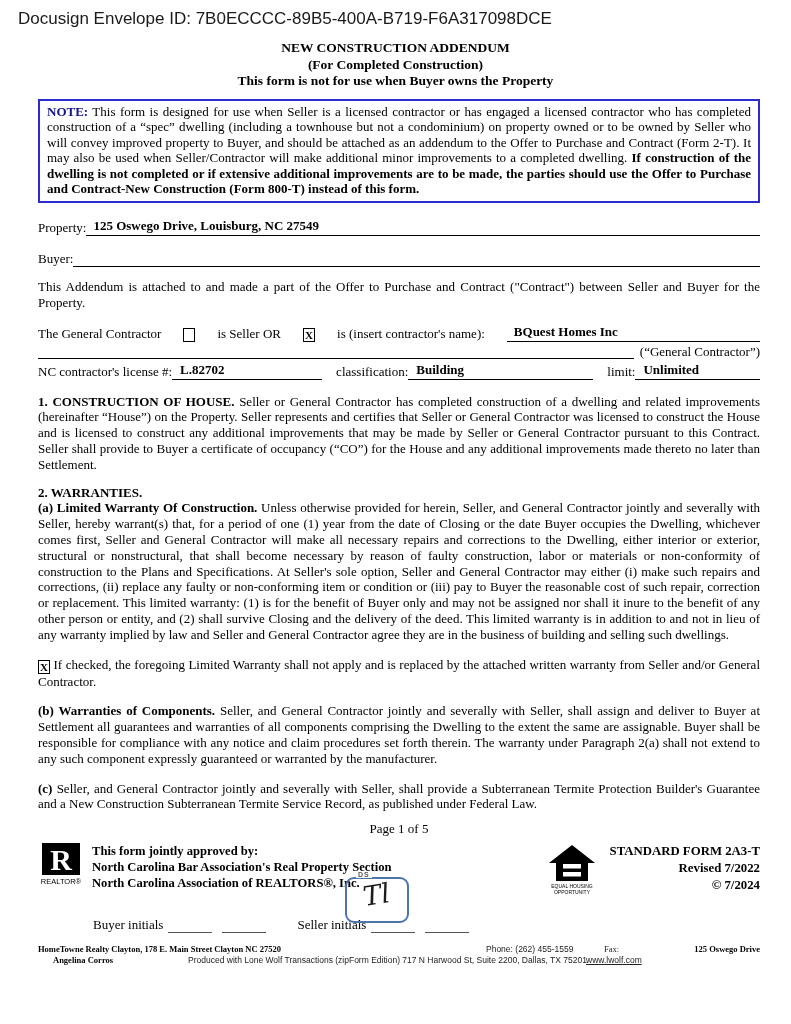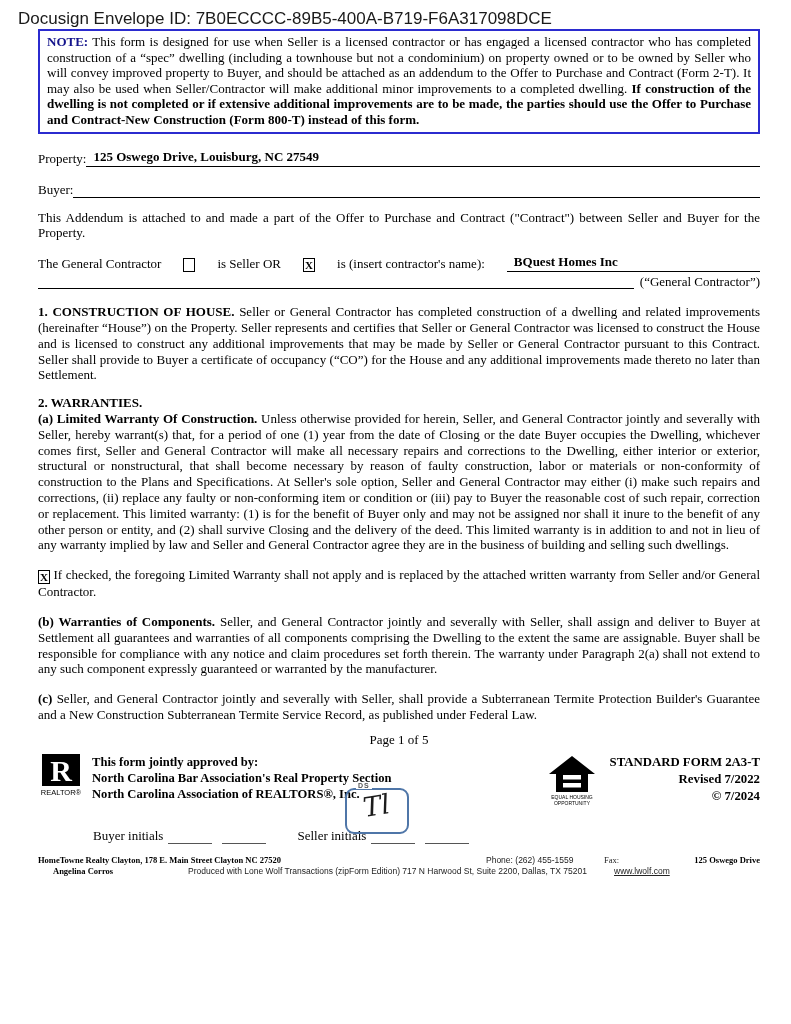--- a/index.html
+++ b/index.html
@@ -9,21 +9,21 @@
     font-family:"Liberation Serif", serif; position:relative; overflow:hidden;
     margin:0 auto;
   }
   .env-line {
     font-family:"Liberation Sans", sans-serif; font-size:17px; color:#1a1a1a;
     padding:9px 0 0 18px;
   }
   .title-block { text-align:center; font-weight:bold; font-size:13.5px; line-height:16.5px; margin-top:11px; }
   .content { margin:0 31px 0 38px; }
   .note-box {
-    border:2px solid #2b2bcf; padding:3px 7px 4px 7px;
+    border:2px solid #2b2bcf; margin-top:9px; padding:3px 7px 4px 7px;
     font-size:13px; line-height:15.6px; text-align:justify;
   }
   .note-lead { color:#14148c; font-weight:bold; }
   .note-tail { font-weight:bold; }
   .field-row { display:flex; align-items:flex-end; margin-top:15px; font-size:13px; line-height:16px; }
   .field-label { white-space:nowrap; }
   .fill { flex:1; border-bottom:1px solid #000; padding:0 0 1px 7px; font-weight:bold; white-space:nowrap; }
   .para { font-size:13px; line-height:15.8px; text-align:justify; margin-top:12px; }
   .lead-b { font-weight:bold; }
   .cb {
@@ -60,20 +60,25 @@
   .fp-sans { font-family:"Liberation Sans", sans-serif; font-size:8.5px; color:#222; }
   .fp-link { text-decoration:underline; color:#222; }
 </style>
 </head>
 <body>
 
 <div class="page">
 
   <div class="env-line">Docusign Envelope ID: 7B0ECCCC-89B5-400A-B719-F6A317098DCE</div>
 
+  <div class="title-block">
+    <div>NEW CONSTRUCTION ADDENDUM</div>
+    <div>(For Completed Construction)</div>
+    <div>This form is not for use when Buyer owns the Property</div>
+  </div>
 
   <div class="content">
 
     <div class="note-box"><span class="note-lead">NOTE:</span> <span>This form is designed for use when Seller is a licensed contractor or has engaged a licensed contractor who has completed construction of a “spec” dwelling (including a townhouse but not a condominium) on property owned or to be owned by Seller who will convey improved property to Buyer, and should be attached as an addendum to the Offer to Purchase and Contract (Form 2-T). It may also be used when Seller/Contractor will make additional minor improvements to a completed dwelling.</span> <span class="note-tail">If construction of the dwelling is not completed or if extensive additional improvements are to be made, the parties should use the Offer to Purchase and Contract-New Construction (Form 800-T) instead of this form.</span></div>
 
     <div class="field-row">
       <span class="field-label">Property:</span>
       <span class="fill">125 Oswego Drive, Louisburg, NC  27549</span>
     </div>
 
@@ -92,20 +97,28 @@
       <span class="cb">X</span>
       <span>is (insert contractor's name):</span>
       <span class="fill">BQuest Homes Inc</span>
     </div>
 
     <div class="gc-row2">
       <span class="ul"></span>
       <span class="paren">(“General Contractor”)</span>
     </div>
 
+    <div class="gc-row3">
+      <span class="lbl">NC contractor's license #:</span>
+      <span class="v w1">L.82702</span>
+      <span class="lbl">classification:</span>
+      <span class="v w2">Building</span>
+      <span class="lbl">limit:</span>
+      <span class="v w3">Unlimited</span>
+    </div>
 
     <p class="para" style="margin-top:14px"><span class="lead-b">1.  CONSTRUCTION OF HOUSE.</span> <span>Seller or General Contractor has completed construction of a dwelling and related improvements (hereinafter “House”) on the Property. Seller represents and certifies that Seller or General Contractor was licensed to construct the House and is licensed to construct any additional improvements that may be made by Seller or General Contractor pursuant to this Contract. Seller shall provide to Buyer a certificate of occupancy (“CO”) for the House and any additional improvements made thereto no later than Settlement.</span></p>
 
     <div class="sec-head">2.  WARRANTIES.</div>
 
     <p class="para" style="margin-top:0"><span class="lead-b">(a)  Limited Warranty Of Construction.</span> <span>Unless otherwise provided for herein, Seller, and General Contractor jointly and severally with Seller, hereby warrant(s) that, for a period of one (1) year from the date of Closing or the date Buyer occupies the Dwelling, whichever comes first, Seller and General Contractor will make all necessary repairs and corrections to the Dwelling, either interior or exterior, structural or nonstructural, that shall become necessary by reason of faulty construction, labor or materials or non-conformity of construction to the Plans and Specifications. At Seller's sole option, Seller and General Contractor may either (i) make such repairs and corrections, (ii) replace any faulty or non-conforming item or condition or (iii) pay to Buyer the reasonable cost of such repair, correction or replacement. This limited warranty: (1) is for the benefit of Buyer only and may not be assigned nor shall it inure to the benefit of any other person or entity, and (2) shall survive Closing and the delivery of the deed. This limited warranty is in addition to and not in lieu of any warranty implied by law and Seller and General Contractor agree they are in the business of building and selling such dwellings.</span></p>
 
     <p class="para" style="margin-top:14px"><span class="cb">X</span> <span>If checked, the foregoing Limited Warranty shall not apply and is replaced by the attached written warranty from Seller and/or General Contractor.</span></p>
 
     <p class="para" style="margin-top:14px"><span class="lead-b">(b)  Warranties of Components.</span> <span>Seller, and General Contractor jointly and severally with Seller, shall assign and deliver to Buyer at Settlement all guarantees and warranties of all components comprising the Dwelling to the extent the same are assignable. Buyer shall be responsible for compliance with any notice and claim procedures set forth therein. The warranty under Paragraph 2(a) shall not extend to any such component expressly guaranteed or warranted by the manufacturer.</span></p>
@@ -160,16 +173,16 @@
 
   </div>
 
   <div class="fineprint">
     <span class="fp fp-serif" style="left:0; top:0;">HomeTowne Realty Clayton, 178 E. Main Street Clayton NC 27520</span>
     <span class="fp fp-sans" style="left:448px; top:0;">Phone: (262) 455-1559</span>
     <span class="fp fp-sans" style="left:566px; top:0;font-family:Liberation Serif, serif;">Fax:</span>
     <span class="fp fp-serif" style="right:0; top:0;">125 Oswego Drive</span>
     <span class="fp fp-serif" style="left:15px; top:11px;">Angelina Corros</span>
     <span class="fp fp-sans" style="left:150px; top:11px;">Produced with Lone Wolf Transactions (zipForm Edition) 717 N Harwood St, Suite 2200, Dallas, TX  75201</span>
-    <span class="fp fp-sans fp-link" style="left:548px; top:11px;padding-left:28px;">www.lwolf.com</span>
+    <span class="fp fp-sans fp-link" style="left:548px; top:11px;">www.lwolf.com</span>
   </div>
 
 </div>
 
 </body></html>

